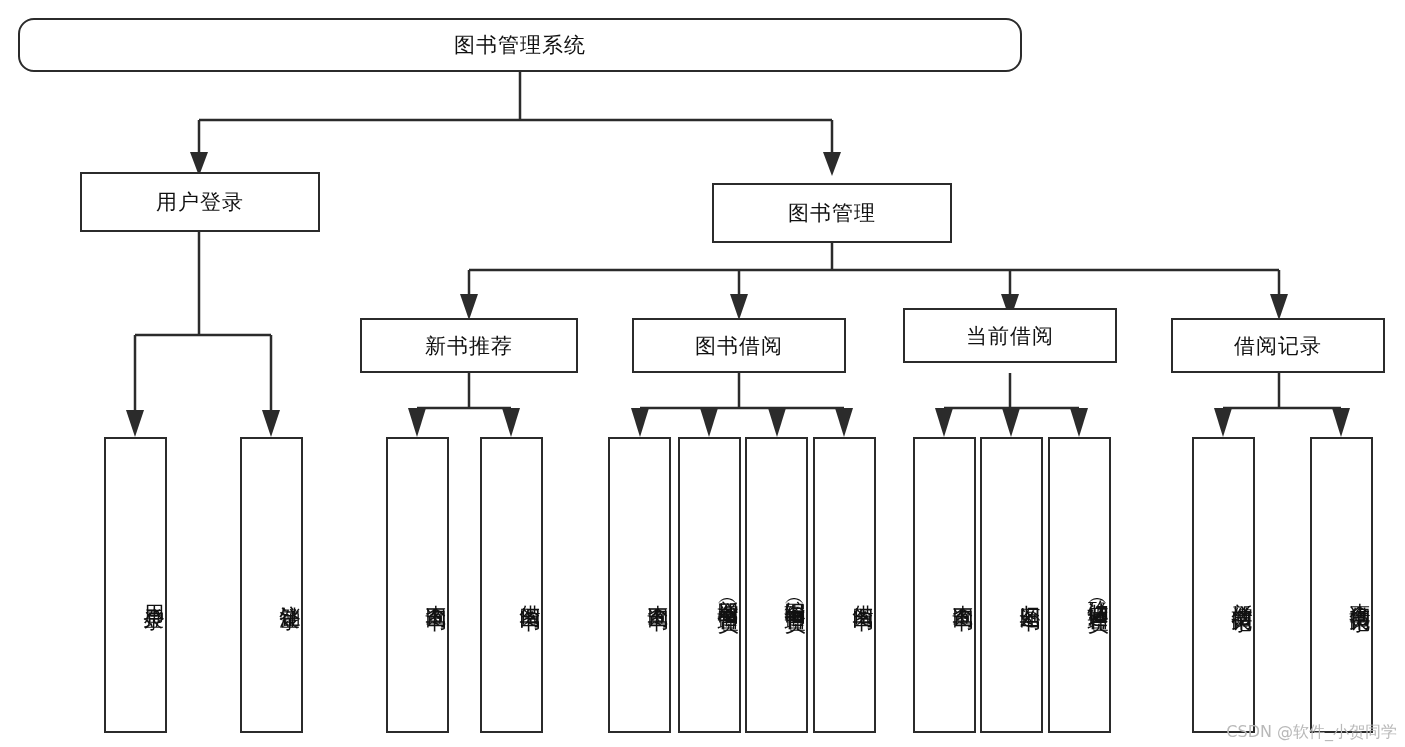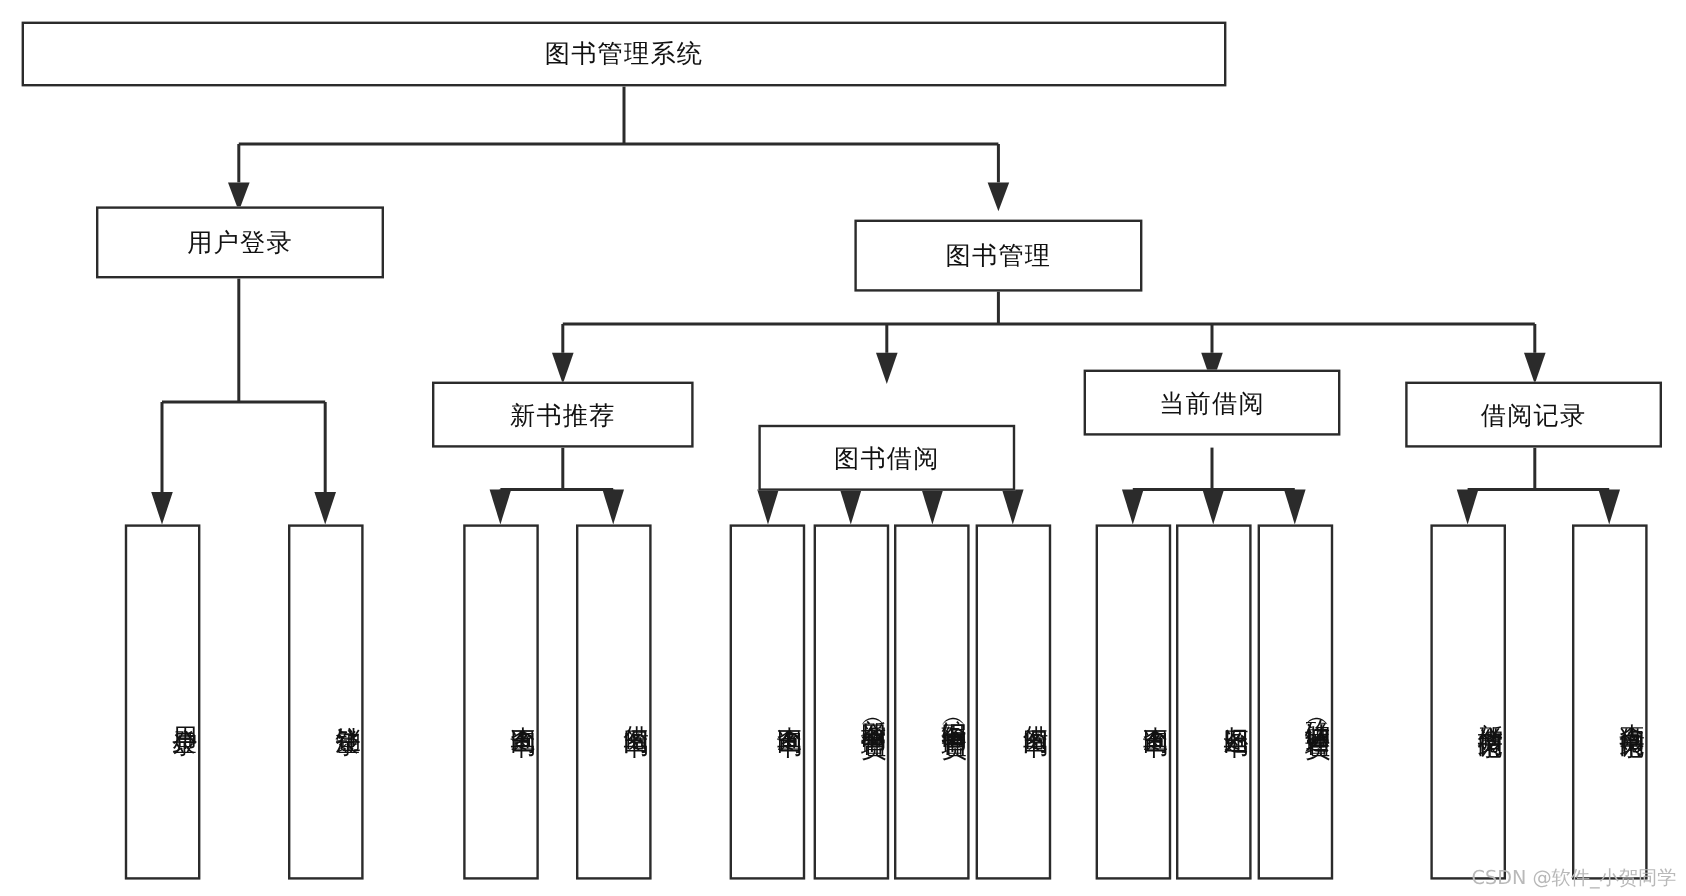--- a/index.html
+++ b/index.html
@@ -75,35 +75,35 @@
     <polygon points="935,408 953,408 944,437"></polygon>
     <polygon points="1002,408 1020,408 1011,437"></polygon>
     <polygon points="1070,408 1088,408 1079,437"></polygon>
 
     <line x1="1279" y1="373" x2="1279" y2="408"></line>
     <line x1="1223" y1="408" x2="1341" y2="408"></line>
     <polygon points="1214,408 1232,408 1223,437"></polygon>
     <polygon points="1332,408 1350,408 1341,437"></polygon>
   </svg>
 
-  <div class="node h" style="left:18px;top:18px;width:1004px;height:54px;">
+  <div class="node h" style="left:18px;top:18px;width:1004px;height:54px;border-radius:16px;">
     <span>图书管理系统</span>
   </div>
 
   <div class="node h" style="left:80px;top:172px;width:240px;height:60px;">
     <span>用户登录</span>
   </div>
   <div class="node h" style="left:712px;top:172px;width:240px;height:60px;margin-top:11px;">
     <span>图书管理</span>
   </div>
 
   <div class="node h" style="left:360px;top:318px;width:218px;height:55px;">
     <span>新书推荐</span>
   </div>
-  <div class="node h" style="left:632px;top:318px;width:214px;height:55px;margin-top:36px;">
+  <div class="node h" style="left:632px;top:318px;width:214px;height:55px;">
     <span>图书借阅</span>
   </div>
   <div class="node h" style="left:903px;top:308px;width:214px;height:55px;">
     <span>当前借阅</span>
   </div>
   <div class="node h" style="left:1171px;top:318px;width:214px;height:55px;">
     <span>借阅记录</span>
   </div>
 
   <div class="node v" style="left:104px;top:437px;width:63px;height:296px;">

